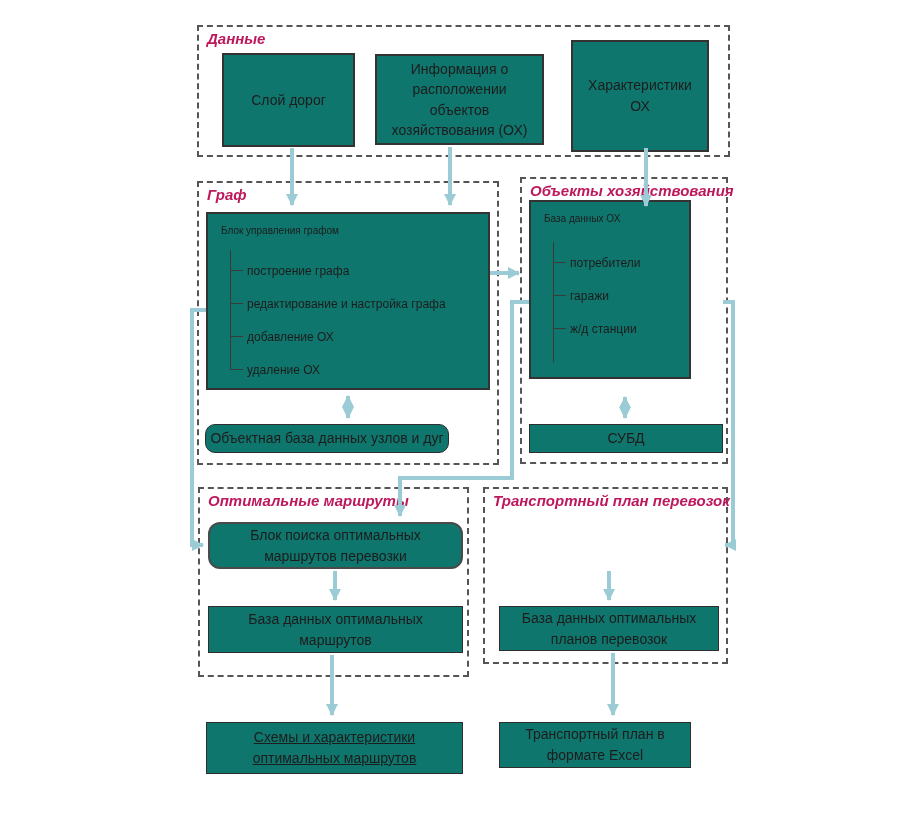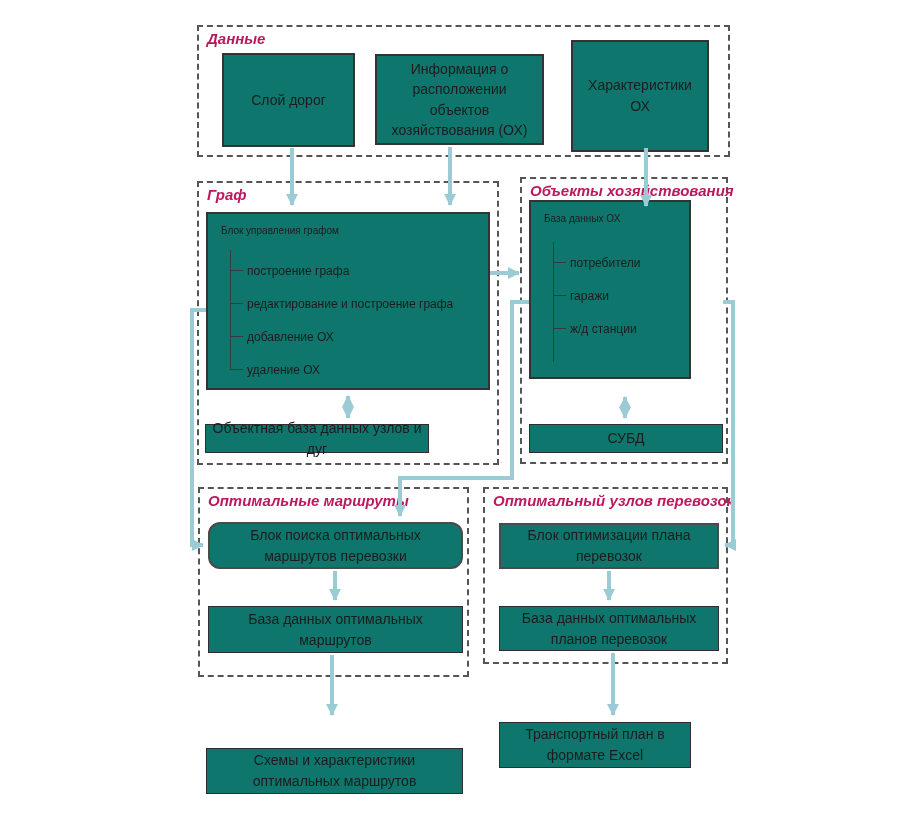--- a/index.html
+++ b/index.html
@@ -38,21 +38,21 @@
   <div class="section" style="left:197px;top:181px;width:302px;height:284px;">
     <div class="section-label">Граф</div>
   </div>
   <div class="section" style="left:520px;top:177px;width:208px;height:287px;">
     <div class="section-label">Объекты хозяйствования</div>
   </div>
   <div class="section" style="left:198px;top:487px;width:271px;height:190px;">
     <div class="section-label">Оптимальные маршруты</div>
   </div>
   <div class="section" style="left:483px;top:487px;width:245px;height:177px;">
-    <div class="section-label">Оптимальный узлов перевозок</div>
+    <div class="section-label">Транспортный план перевозок</div>
   </div>
 
   <div class="box" style="left:222px;top:53px;width:133px;height:94px;">
     <span class="txt">Слой дорог</span>
   </div>
   <div class="box" style="left:375px;top:54px;width:169px;height:91px;line-height:1.45;">
     <span class="txt">Информация о
 расположении
 объектов
 хозяйствования (ОХ)</span>
@@ -63,31 +63,31 @@
   </div>
 
   <div class="box treebox" style="left:206px;top:212px;width:284px;height:178px;">
     <span class="title">Блок управления графом</span>
     <div class="vline" style="left:22px;top:36px;height:120px;"></div>
     <div class="tree" style="top:40px;">
       <div class="tree-item">
           <span>построение графа</span>
         </div>
       <div class="tree-item">
-          <span>редактирование и построение графа</span>
+          <span>редактирование и настройка графа</span>
         </div>
       <div class="tree-item">
           <span>добавление ОХ</span>
         </div>
       <div class="tree-item">
           <span>удаление ОХ</span>
         </div>
     </div>
   </div>
-  <div class="box thin" style="left:205px;top:424px;width:224px;height:29px;">
+  <div class="box thin" style="left:205px;top:424px;width:244px;height:29px;border-radius:10px;">
     <span class="txt">Объектная база данных узлов и дуг</span>
   </div>
 
   <div class="box treebox" style="left:529px;top:200px;width:162px;height:179px;">
     <span class="title">База данных ОХ</span>
     <div class="vline" style="left:22px;top:40px;height:120px;"></div>
     <div class="tree" style="top:44px;">
       <div class="tree-item">
           <span>потребители</span>
         </div>
@@ -105,30 +105,26 @@
 
   <div class="box" style="left:208px;top:522px;width:255px;height:47px;border-color:#4a4a4a;border-radius:12px;">
     <span class="txt">Блок поиска оптимальных
 маршрутов перевозки</span>
   </div>
   <div class="box thin" style="left:208px;top:606px;width:255px;height:47px;">
     <span class="txt">База данных оптимальных
 маршрутов</span>
   </div>
 
-  <div class="box" style="left:499px;top:523px;width:220px;height:46px;border-color:#4a4a4a;">
-    <span class="txt">Блок оптимизации плана
-перевозок</span>
-  </div>
   <div class="box thin" style="left:499px;top:606px;width:220px;height:45px;">
     <span class="txt">База данных оптимальных
 планов перевозок</span>
   </div>
 
-  <div class="box thin" style="left:206px;top:748px;width:257px;height:46px;">
+  <div class="box thin" style="left:206px;top:722px;width:257px;height:52px;text-decoration:underline;">
     <span class="txt">Схемы и характеристики
 оптимальных маршрутов</span>
   </div>
   <div class="box thin" style="left:499px;top:722px;width:192px;height:46px;">
     <span class="txt">Транспортный план в
 формате Excel</span>
   </div>
 
   <svg class="wires" width="912" height="818" viewBox="0 0 912 818">
     <defs>

